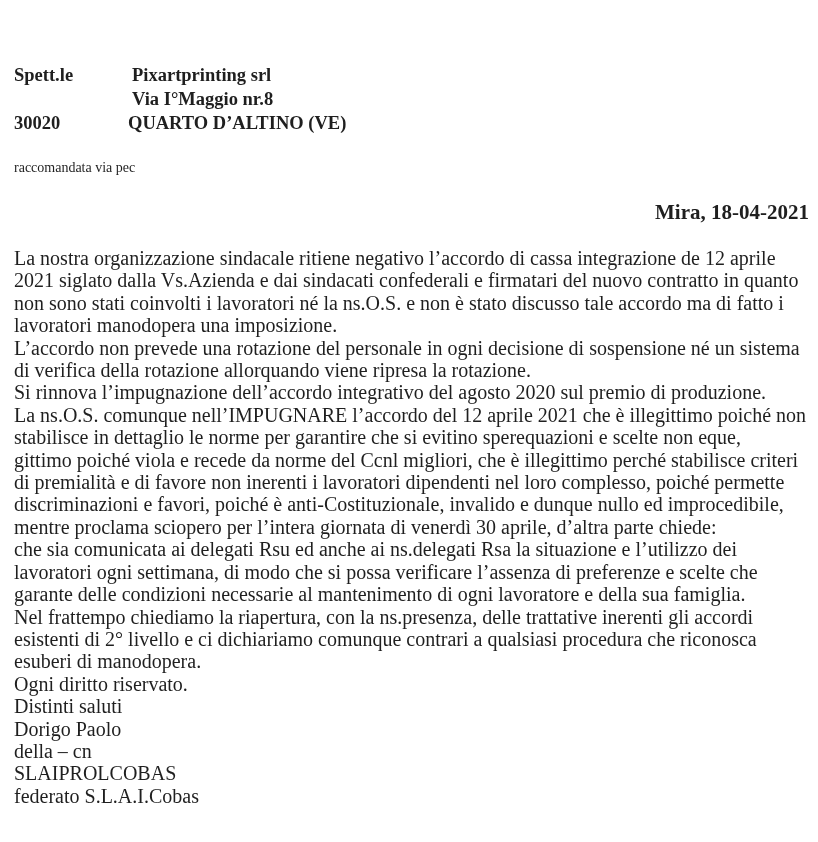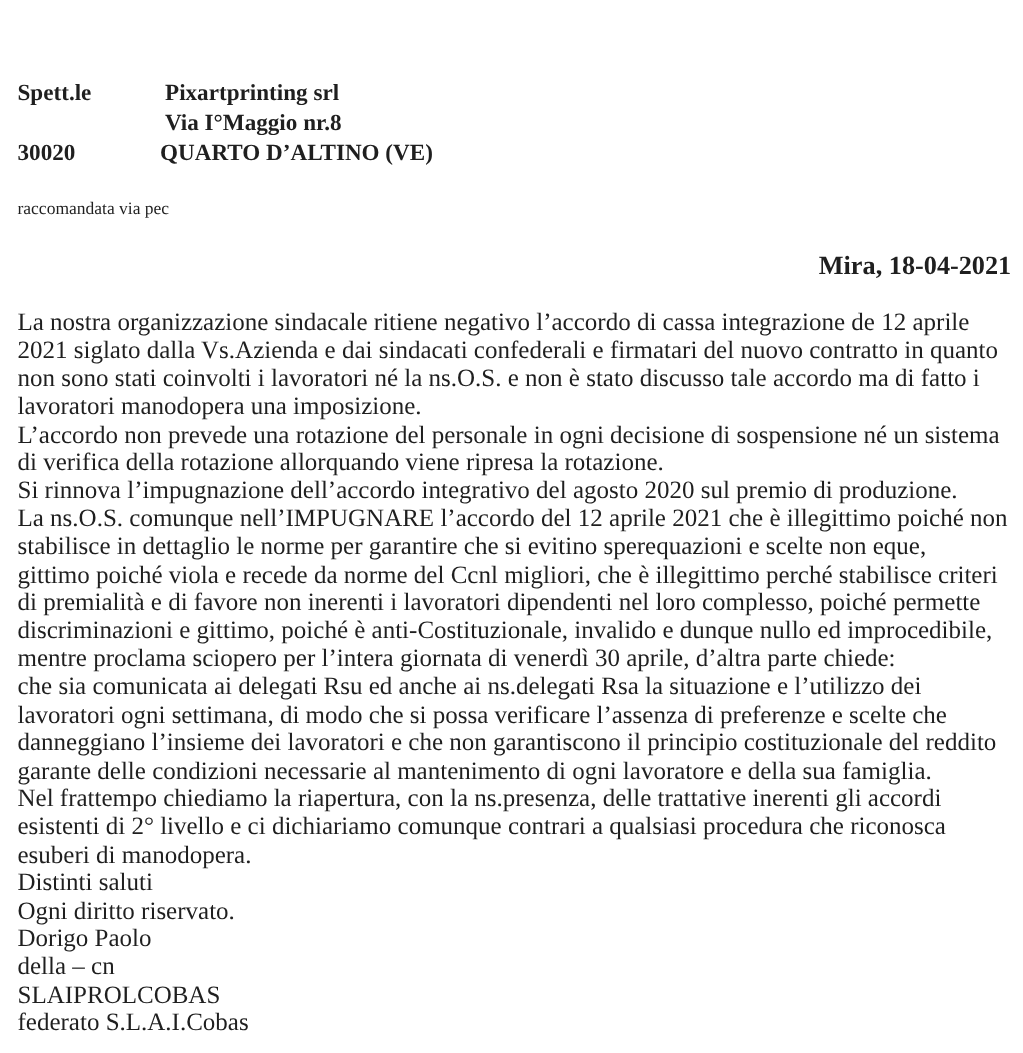--- a/index.html
+++ b/index.html
@@ -37,28 +37,27 @@
   <div>2021 siglato dalla Vs.Azienda e dai  sindacati confederali e firmatari del nuovo contratto in quanto</div>
   <div>non sono stati coinvolti i lavoratori né la ns.O.S. e non è stato discusso tale accordo ma di fatto i</div>
   <div>lavoratori manodopera una imposizione.</div>
   <div>L’accordo non prevede una rotazione del personale in ogni decisione di sospensione né un sistema</div>
   <div>di verifica della rotazione allorquando viene ripresa la rotazione.</div>
   <div>Si rinnova l’impugnazione dell’accordo integrativo del agosto 2020 sul premio di produzione.</div>
   <div>La ns.O.S. comunque nell’IMPUGNARE l’accordo del 12 aprile 2021 che è illegittimo poiché non</div>
   <div>stabilisce in dettaglio le norme per garantire che si evitino sperequazioni e scelte non eque,</div>
   <div>gittimo poiché viola e recede da norme del Ccnl migliori, che è illegittimo perché stabilisce criteri</div>
   <div>di premialità e di favore non inerenti i lavoratori dipendenti nel loro complesso, poiché permette</div>
-  <div>discriminazioni e gittimo, poiché è anti-Costituzionale, invalido e dunque nullo ed improcedibile,</div>
+  <div>discriminazioni e favori, poiché è anti-Costituzionale, invalido e dunque nullo ed improcedibile,</div>
   <div>mentre proclama sciopero per l’intera giornata di venerdì 30 aprile, d’altra parte chiede:</div>
   <div>che sia comunicata ai delegati Rsu ed anche ai ns.delegati Rsa la situazione e l’utilizzo dei</div>
   <div>lavoratori ogni settimana, di modo che si possa verificare l’assenza di preferenze e scelte che</div>
-  <div>danneggiano l’insieme dei lavoratori e che non garantiscono il principio costituzionale del reddito</div>
   <div>garante delle condizioni necessarie al mantenimento di ogni lavoratore e della sua famiglia.</div>
   <div>Nel frattempo chiediamo la riapertura, con la ns.presenza, delle trattative inerenti gli accordi</div>
   <div>esistenti di 2° livello e ci dichiariamo comunque contrari a qualsiasi procedura che riconosca</div>
   <div>esuberi di manodopera.</div>
+  <div>Ogni diritto riservato.</div>
   <div>Distinti saluti</div>
-  <div>Ogni diritto riservato.</div>
   <div>Dorigo Paolo</div>
   <div>della – cn</div>
   <div>SLAIPROLCOBAS</div>
   <div>federato S.L.A.I.Cobas</div>
 </div>
 
 </body></html>

